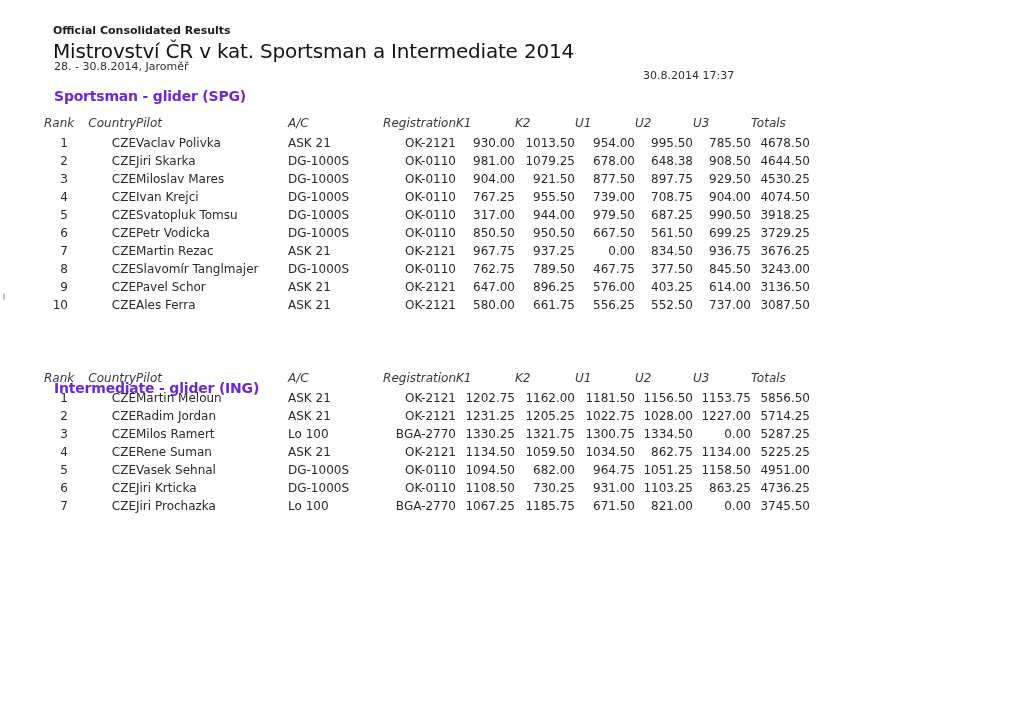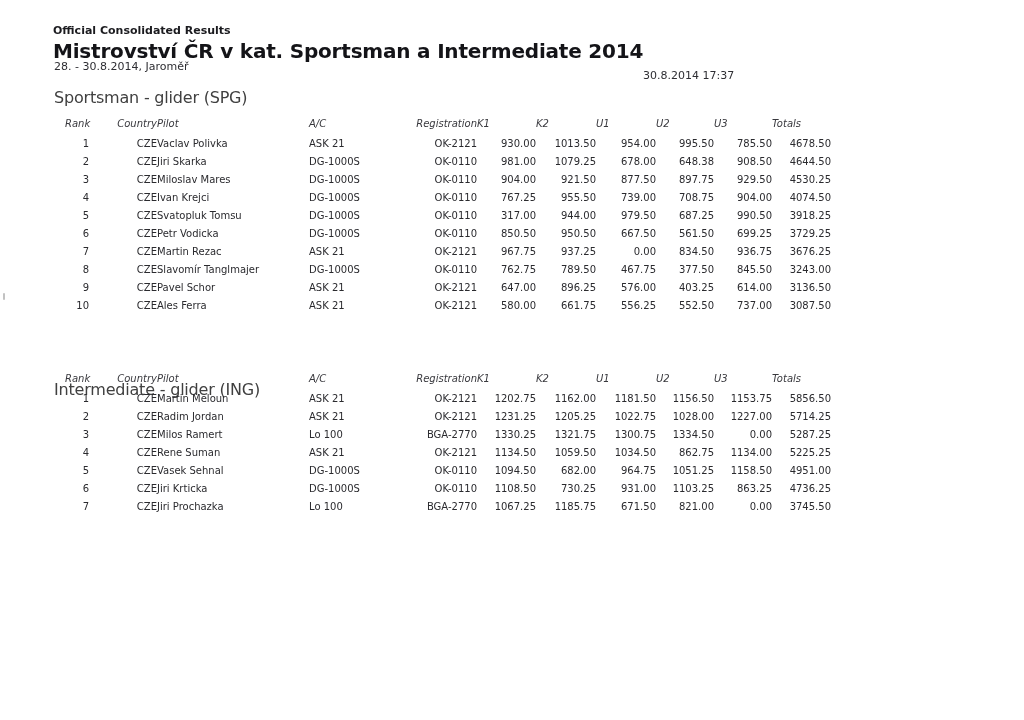--- a/index.html
+++ b/index.html
@@ -23,55 +23,55 @@
     top: 24px;
     font-size: 11px;
     font-weight: bold;
     color: #1b1b1f;
   }
   .doc-title {
     position: absolute;
     left: 53px;
     top: 39px;
     font-size: 20px;
-    font-weight: bold;
+    font-weight: normal;
     color: #141418;
     letter-spacing: -0.2px;
   }
   .event-line {
     position: absolute;
     left: 54px;
     top: 60px;
     font-size: 11px;
     color: #2e2e33;
   }
   .printed-at {
     position: absolute;
     left: 643px;
     top: 69px;
     font-size: 11px;
     color: #2e2e33;
   }
   .section-heading {
     position: absolute;
-    font-size: 16px;
-    font-weight: normal;
-    color: #404040;
+    font-size: 14px;
+    font-weight: bold;
+    color: #6d28d9;
     margin: 0;
     letter-spacing: -0.2px;
   }
   .section-heading.first  { left: 54px; top: 88px;  }
   .section-heading.second { left: 54px; top: 344px; margin-top: 36px; }
   table.results {
     position: absolute;
-    left: 65px;
+    left: 44px;
     border-collapse: collapse;
     table-layout: fixed;
     width: 766px;
-    font-size: 10px;
+    font-size: 12px;
     color: #2a2a2e;
   }
   table.results.first  { top: 112px; }
   table.results.second { top: 367px; }
   table.results th {
     font-style: italic;
     font-weight: normal;
     color: #38383d;
     height: 22px;
     padding: 0;

